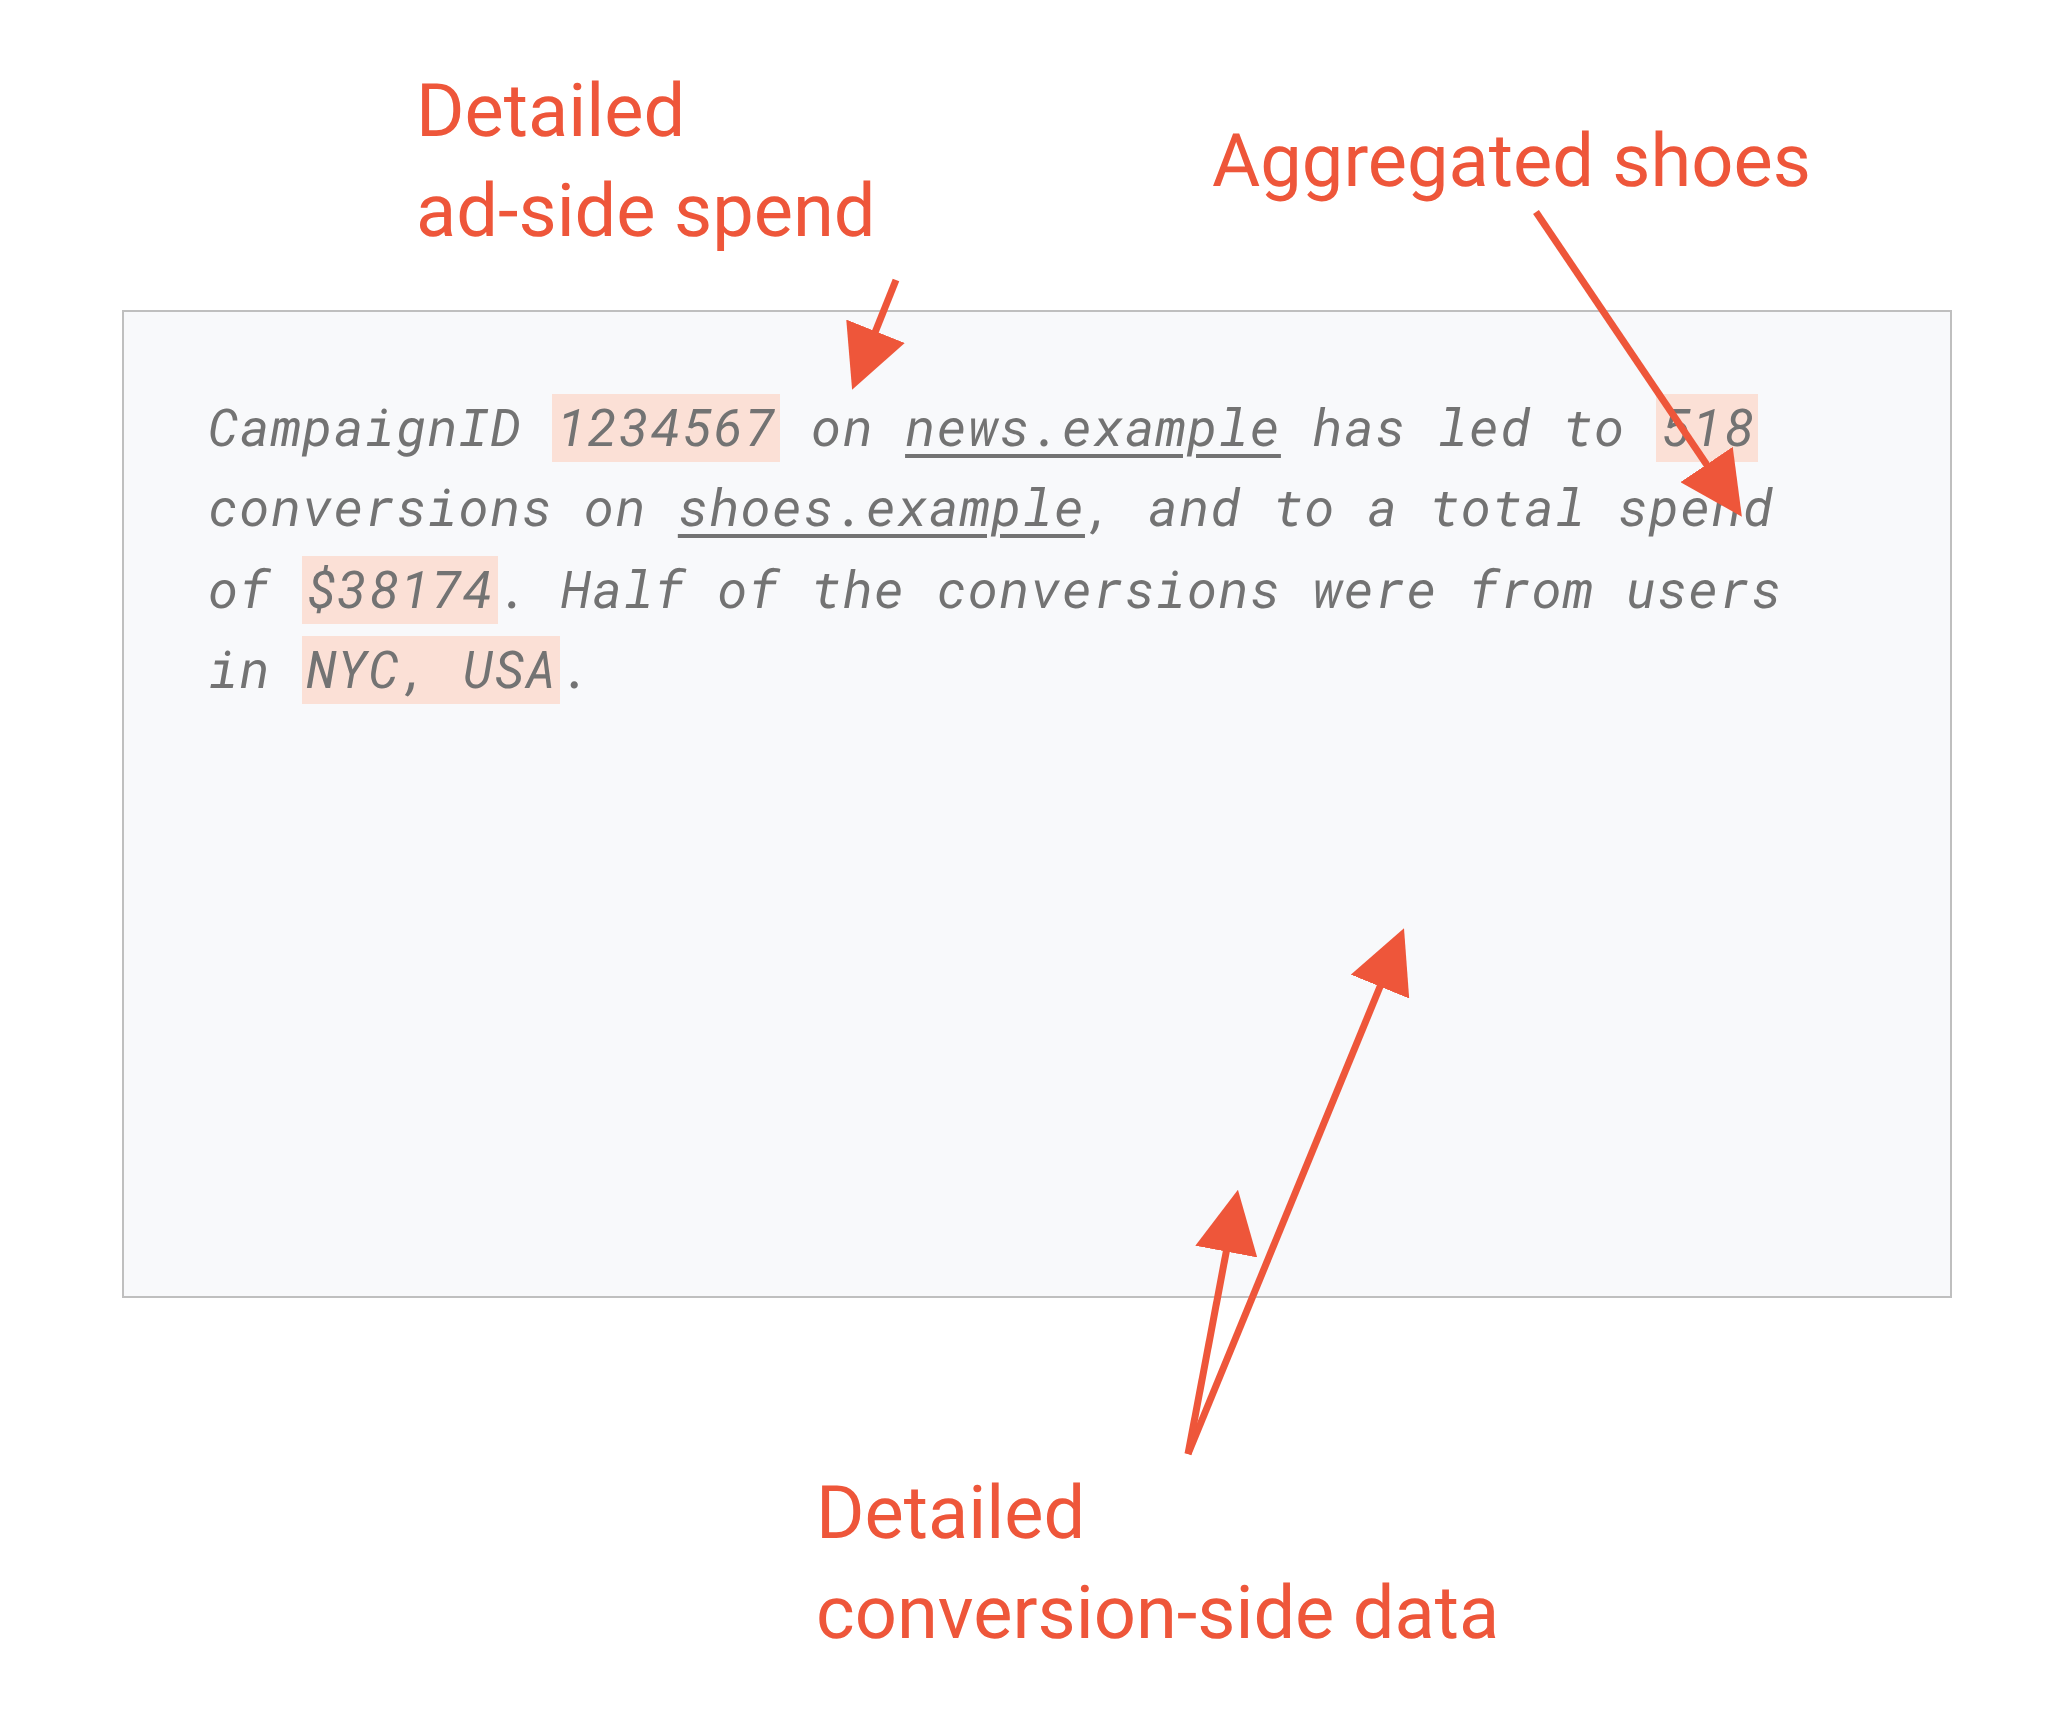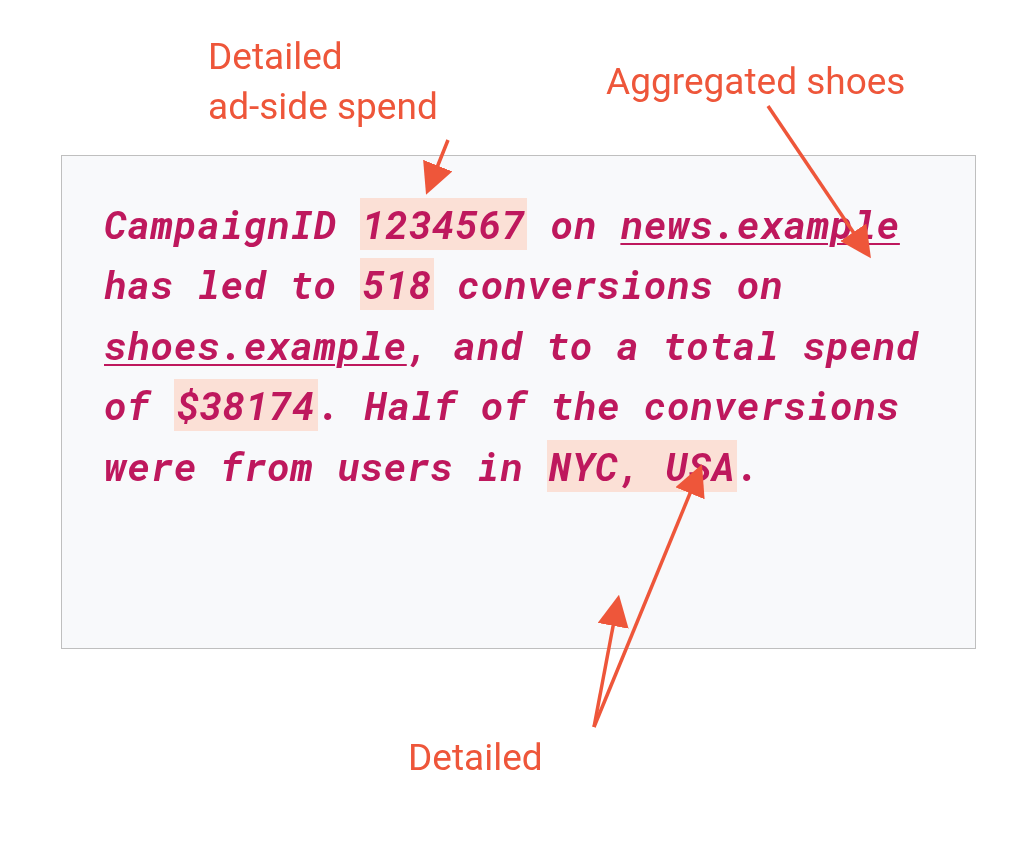--- a/index.html
+++ b/index.html
@@ -32,25 +32,24 @@
     top: 155px;
     width: 915px;
     height: 494px;
     border: 1px solid #bfbfbf;
     background: #f8f9fb;
     padding: 38px 42px 38px 42px;
   }
   .para {
     font-family: "Roboto Mono", ui-monospace, SFMono-Regular, Menlo, Consolas, monospace;
     font-style: italic;
-    font-size: 39px;
+    font-size: 26px;
     line-height: 1.55;
-    color: #be185d;
+    color: #737373;
     letter-spacing: 0.4px;
-    font-weight: bold;
   }
   .hl {
     background: #fbe0d6;
     padding: 0 2px;
     border-radius: 0;
   }
   .ul {
     text-decoration: underline;
     text-underline-offset: 4px;
     text-decoration-thickness: 2px;
@@ -78,20 +77,21 @@
   </div>
 
   <div class="card">
     <p class="para">
       <span>CampaignID </span><span class="hl">1234567</span><span> on </span><span class="ul">news.example</span><span> has led to </span><span class="hl">518</span><span> conversions on </span><span class="ul">shoes.example</span><span>, and to a total spend of </span><span class="hl">$38174</span><span>. Half of the conversions were from users in </span><span class="hl">NYC, USA</span><span>.</span>
     </p>
   </div>
 
   <div class="label label-conv">
     <span>Detailed</span><br>
+    <span>conversion-side data</span>
   </div>
 
   <svg class="arrows" viewBox="0 0 1036 856">
     <defs>
       <marker id="ah" viewBox="0 0 12 12" refX="10" refY="6" markerWidth="9" markerHeight="9" orient="auto-start-reverse">
         <path d="M0,0 L12,6 L0,12 Z" fill="#ee563a"></path>
       </marker>
     </defs>
 
     <line x1="448" y1="140" x2="428" y2="190" stroke="#ee563a" stroke-width="3.5" marker-end="url(#ah)"></line>

